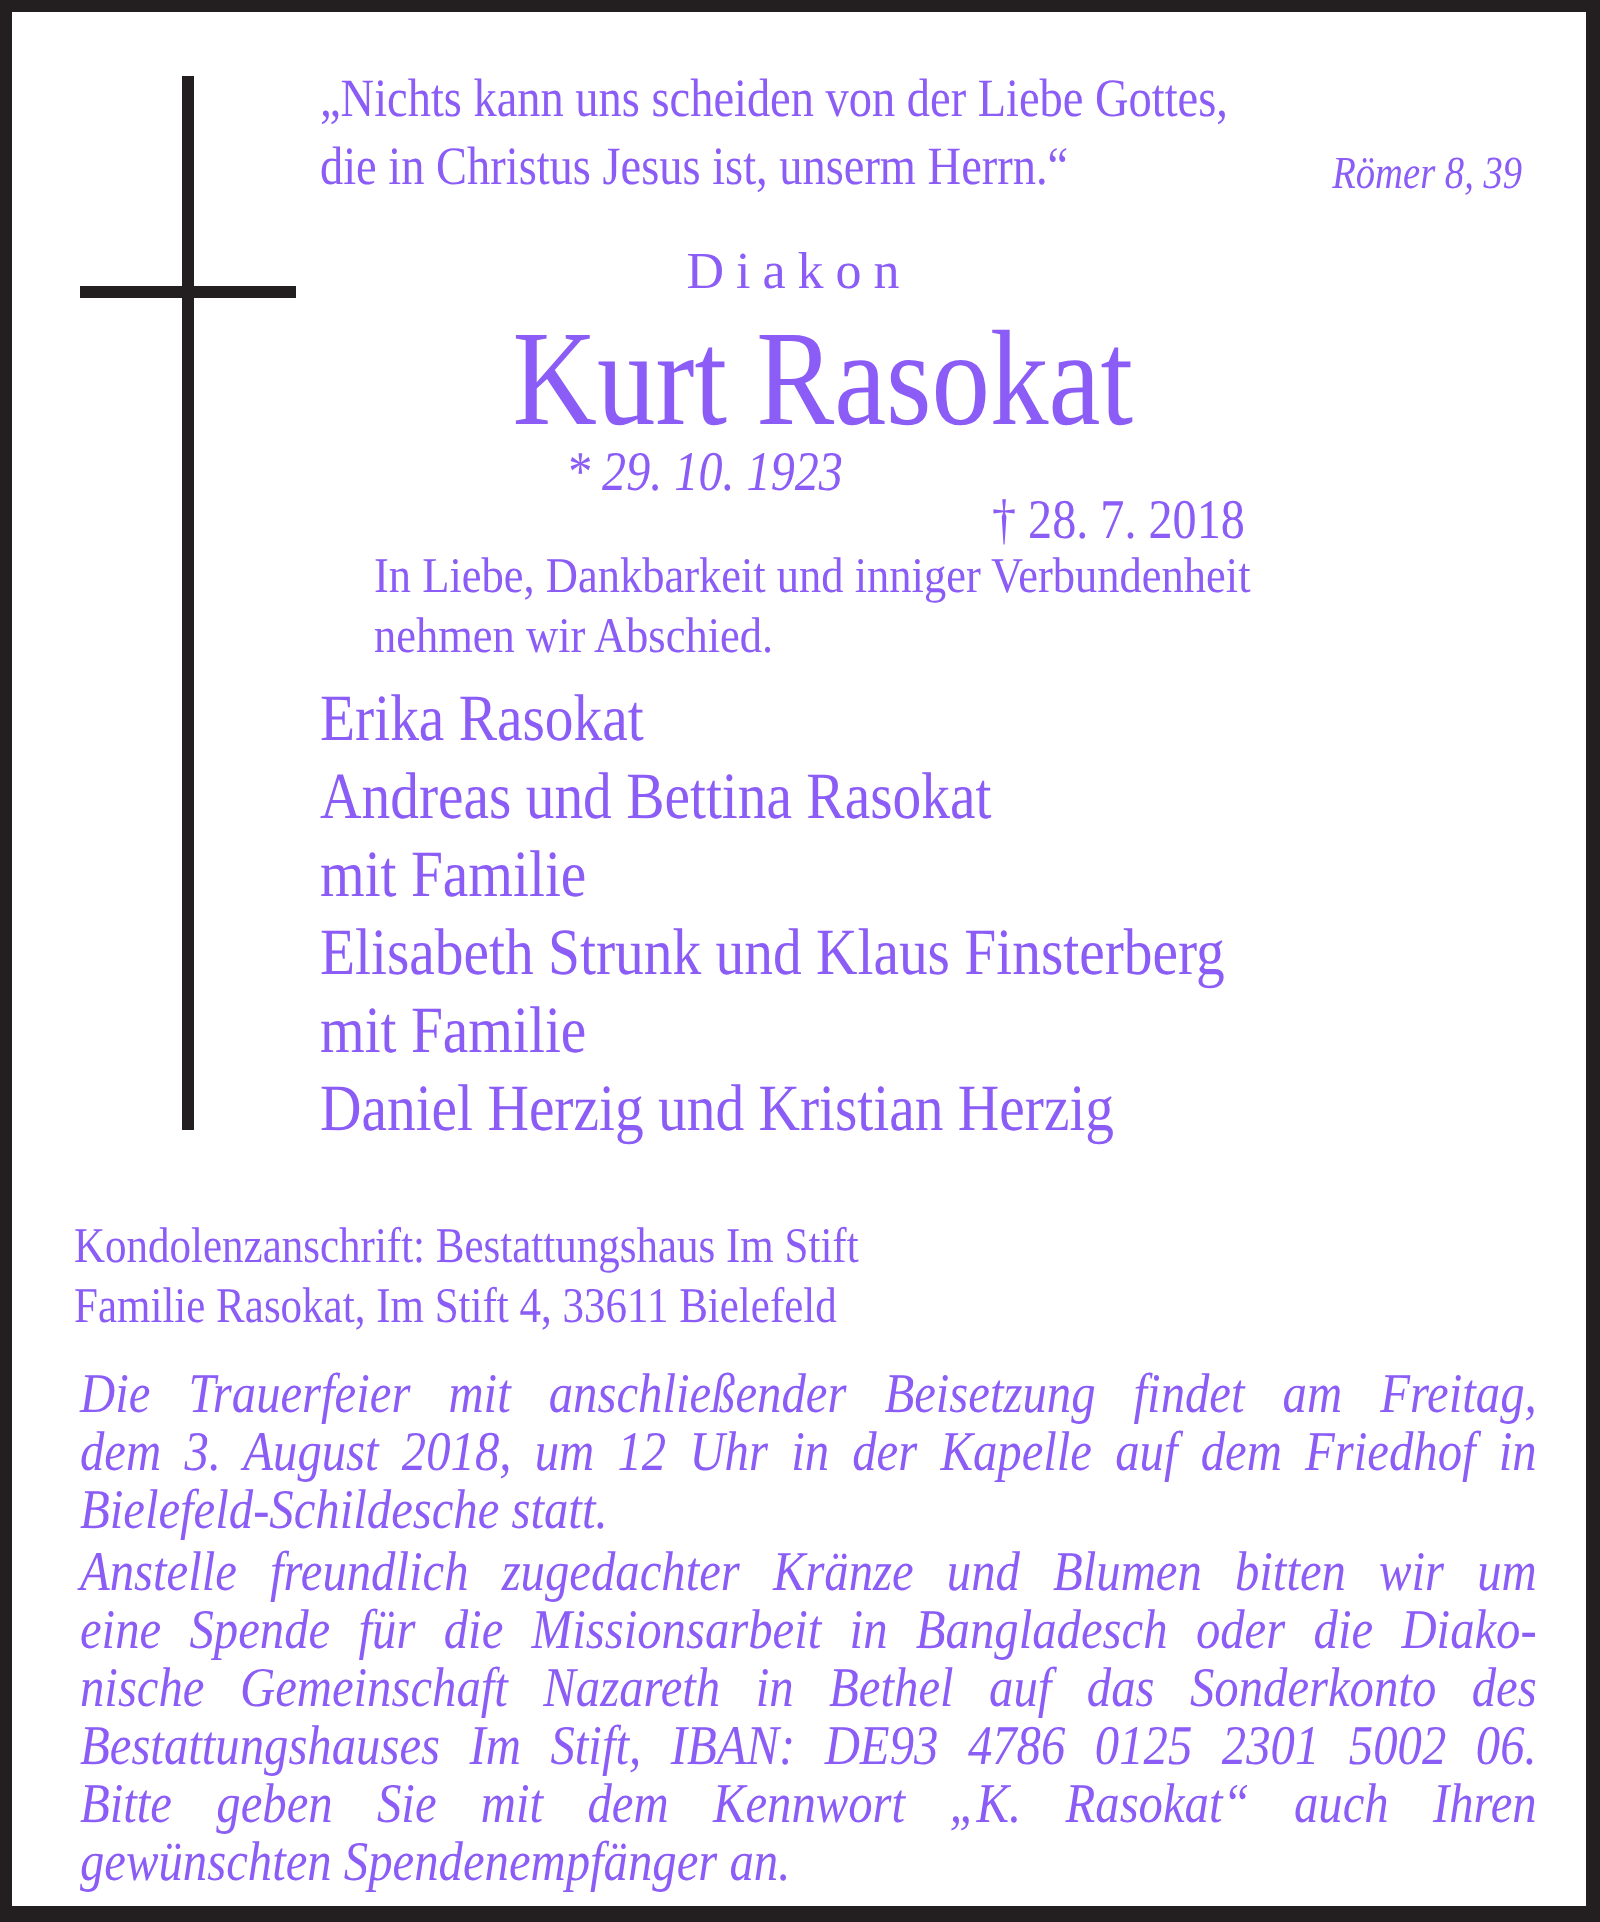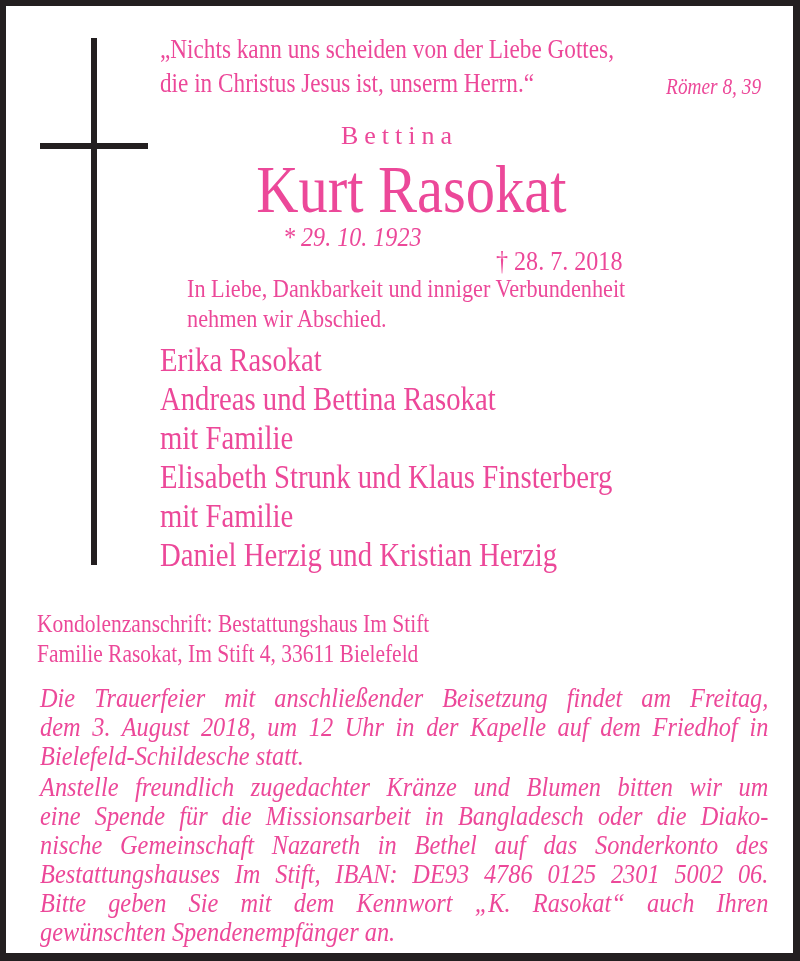--- a/index.html
+++ b/index.html
@@ -1,19 +1,19 @@
 <!DOCTYPE html>
 <html><head>
 <meta charset="utf-8">
 <style>
   html, body { margin:0; padding:0; background:#231f20; }
   body { width:800px; height:961px; position:relative; overflow:hidden; }
   .card {
     position:absolute; left:6px; top:6px; width:787px; height:947px;
-    background:#ffffff; color:#ec4899;
+    background:#ffffff; color:#8b5cf6;
     font-family:"Liberation Serif", "DejaVu Serif", serif;
   }
   .cross-v { position:absolute; left:85px; top:32px; width:6px; height:527px; background:#231f20; }
   .cross-h { position:absolute; left:34px; top:137px; width:108px; height:6px; background:#231f20; }
   .abs { position:absolute; white-space:nowrap; }
   .cond { display:inline-block; transform-origin:left top; }
   .quote { left:154px; top:26px; font-size:27px; line-height:34px; }
   .quote .cond { transform:scaleX(0.86); }
   .ref { right:32px; top:68px; font-size:23px; font-style:italic; }
   .ref .cond { transform:scaleX(0.84); transform-origin:right top; }
@@ -45,21 +45,21 @@
   <div class="cross-h"></div>
 
   <div class="abs quote">
     <span class="cond">„Nichts kann uns scheiden von der Liebe Gottes,</span><br>
     <span class="cond">die in Christus Jesus ist, unserm Herrn.“</span>
   </div>
   <div class="abs ref">
     <span class="cond">Römer 8, 39</span>
   </div>
 
-  <div class="abs title">Bettina</div>
+  <div class="abs title">Diakon</div>
   <div class="abs name">
     <span class="cond">Kurt Rasokat</span>
   </div>
   <div class="abs dates">
     <span class="cond">* 29. 10. 1923</span>
   </div>
   <div class="abs death">
     <span class="cond">† 28. 7. 2018</span>
   </div>
 

